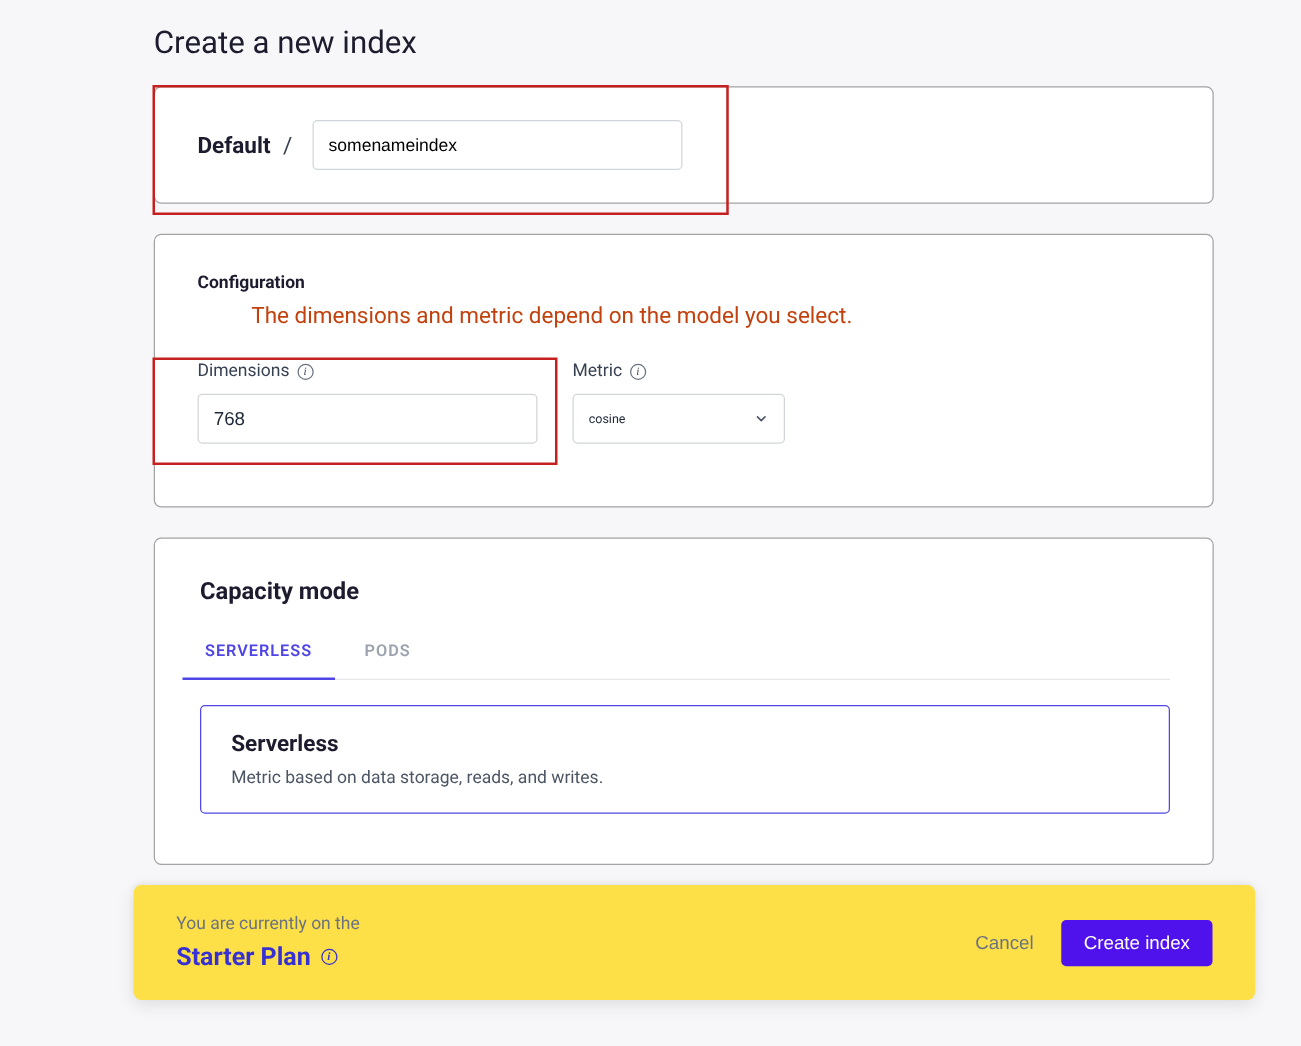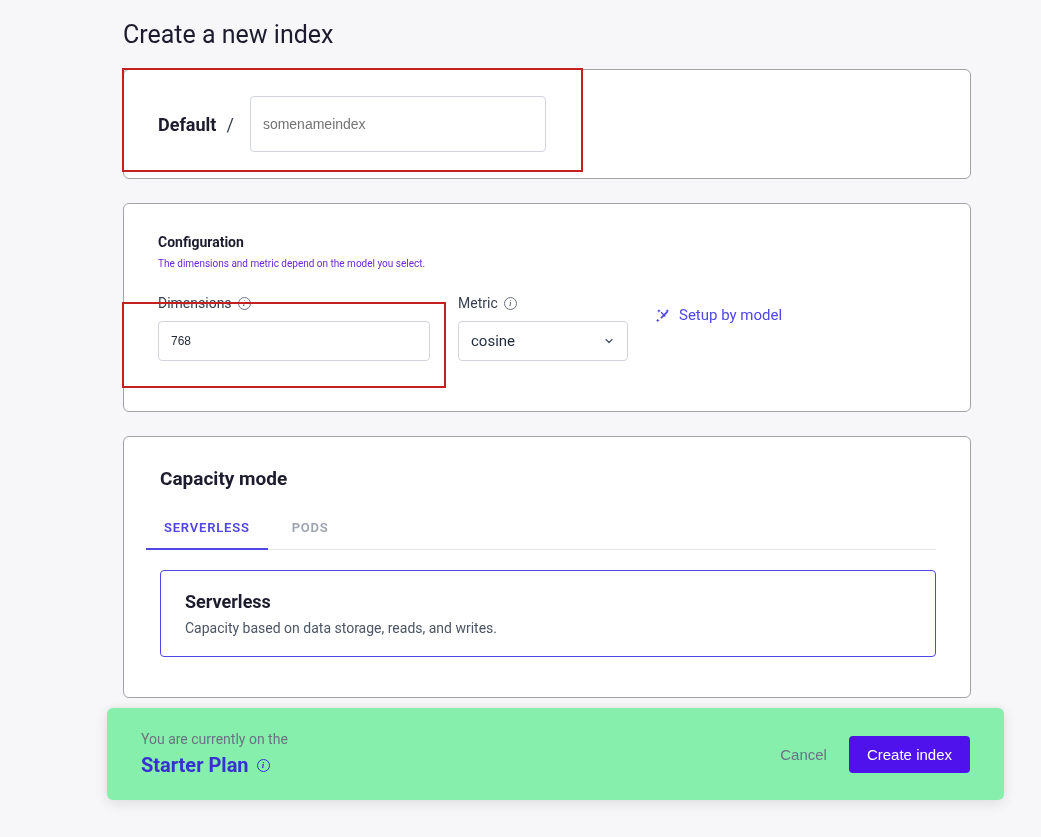--- a/index.html
+++ b/index.html
@@ -46,42 +46,43 @@
       font-weight: 700;
       margin-right: 10px;
     }
     .name-card .slash {
       font-size: 18px;
       color: #374151;
       margin-right: 16px;
     }
     .name-input {
       width: 296px;
-      height: 56px;
+      height: 40px;
       border: 1px solid #d1d5db;
       border-radius: 4px;
       padding: 0 12px;
       font-size: 14px;
-      color: #737373;
+      color: #000000;
     }
 
     
     .config-card {
       padding: 30px 34px 50px 34px;
       position: relative;
     }
     .config-card h2 {
       font-size: 14px;
       font-weight: 700;
       margin-bottom: 8px;
     }
     .config-card .desc {
-      font-size: 10px;
-      color: #6d28d9;
+      font-size: 18px;
+      color: #c2410c;
       margin-bottom: 26px;
+      margin-left: 43px;
     }
     .config-row {
       display: flex;
       gap: 28px;
     }
     .highlight-box-2 {
       position: absolute;
       left: -2px;
       top: 98px;
       width: 324px;
@@ -106,26 +107,26 @@
       align-items:center; justify-content:center;
       font-size:9px;
       color:#374151;
       line-height:1;
       font-style: italic;
       font-family: Georgia, serif;
     }
     .dim-input {
       width: 272px; height:40px;
       border:1px solid #d1d5db; border-radius:4px;
-      padding:0 12px; font-size:12px; color:#1f2937;
+      padding:0 12px; font-size:15px; color:#1f2937;
     }
     .metric-select {
       width: 170px; height:40px;
       border:1px solid #d1d5db; border-radius:4px;
-      padding:0 12px; font-size:15px; color:#1f2937;
+      padding:0 12px; font-size:10px; color:#1f2937;
       display:flex; align-items:center; justify-content:space-between;
       background:#fff; cursor:pointer;
     }
     .chevron-down {
       width:12px; height:12px;
     }
     .setup-link {
       display:flex; align-items:center; gap:8px;
       color:#4f46e5; font-size:15px;
       height:40px;
@@ -173,21 +174,21 @@
       font-size:14px; color:#4b5563;
     }
 
     
     .footer-bar {
       position:absolute;
       left:107px;
       width:897px;
       top:708px;
       height:92px;
-      background:#86efac;
+      background:#fde047;
       border-radius:6px;
       box-shadow: 0 -2px 4px rgba(0,0,0,0.04), 0 4px 14px rgba(0,0,0,0.10);
       display:flex;
       align-items:center;
       padding: 0 34px;
     }
     .plan-block .small { font-size:14px; color:#6b7280; margin-bottom:6px; }
     .plan-block .plan {
       font-size:20px; font-weight:700; color:#3730d2;
       display:flex; align-items:center; gap:8px;
@@ -239,39 +240,32 @@
           <span class="info-icon">i</span>
         </div>
         <div class="metric-select">
           <span>cosine</span>
           <svg class="chevron-down" viewBox="0 0 24 24" fill="none" stroke="#4b5563" stroke-width="2.5" stroke-linecap="round" stroke-linejoin="round">
               <polyline points="6 9 12 15 18 9"></polyline>
             </svg>
         </div>
       </div>
 
-      <div class="setup-link">
-        <svg class="wand-icon" viewBox="0 0 24 24" fill="#4f46e5">
-            <path d="M5 3l1 2 2 1-2 1-1 2-1-2-2-1 2-1 1-2zm14 0l1 2 2 1-2 1-1 2-1-2-2-1 2-1 1-2zM9.5 7.5l7 7L15 16l-7-7 1.5-1.5zM3 19l1 2 2 1-2 1-1 2-1-2-2-1 2-1 1-2z" transform="translate(0,-1) scale(0.95)"></path>
-            <path d="M7 15 L17 5 L19 7 L9 17 Z"></path>
-          </svg>
-        <span>Setup by model</span>
-      </div>
     </div>
   </div>
 
   <div class="card capacity-card">
     <h2>Capacity mode</h2>
     <div class="tabs">
       <div class="tab active">SERVERLESS</div>
       <div class="tab">PODS</div>
     </div>
     <div class="mode-box">
       <h3>Serverless</h3>
-      <p>Capacity based on data storage, reads, and writes.</p>
+      <p>Metric based on data storage, reads, and writes.</p>
     </div>
   </div>
 </div>
 
 <div class="footer-bar">
   <div class="plan-block">
     <div class="small">You are currently on the</div>
     <div class="plan">
       <span>Starter Plan</span>
       <span class="info-icon" style="border-color:#3730d2;color:#3730d2;">i</span>

